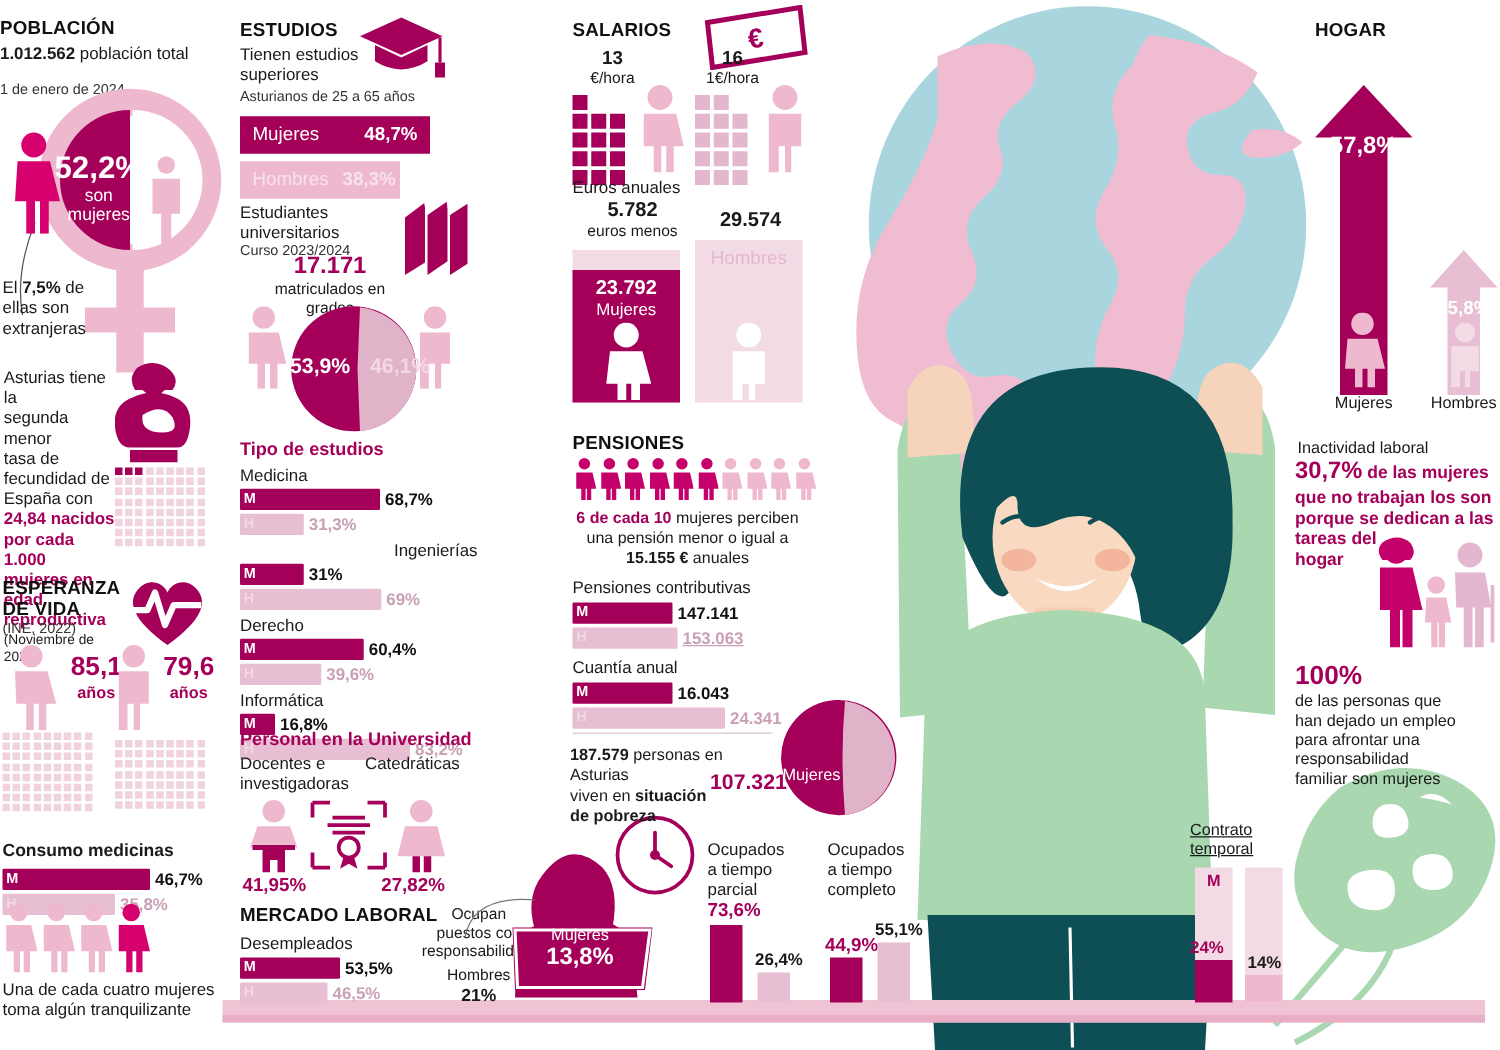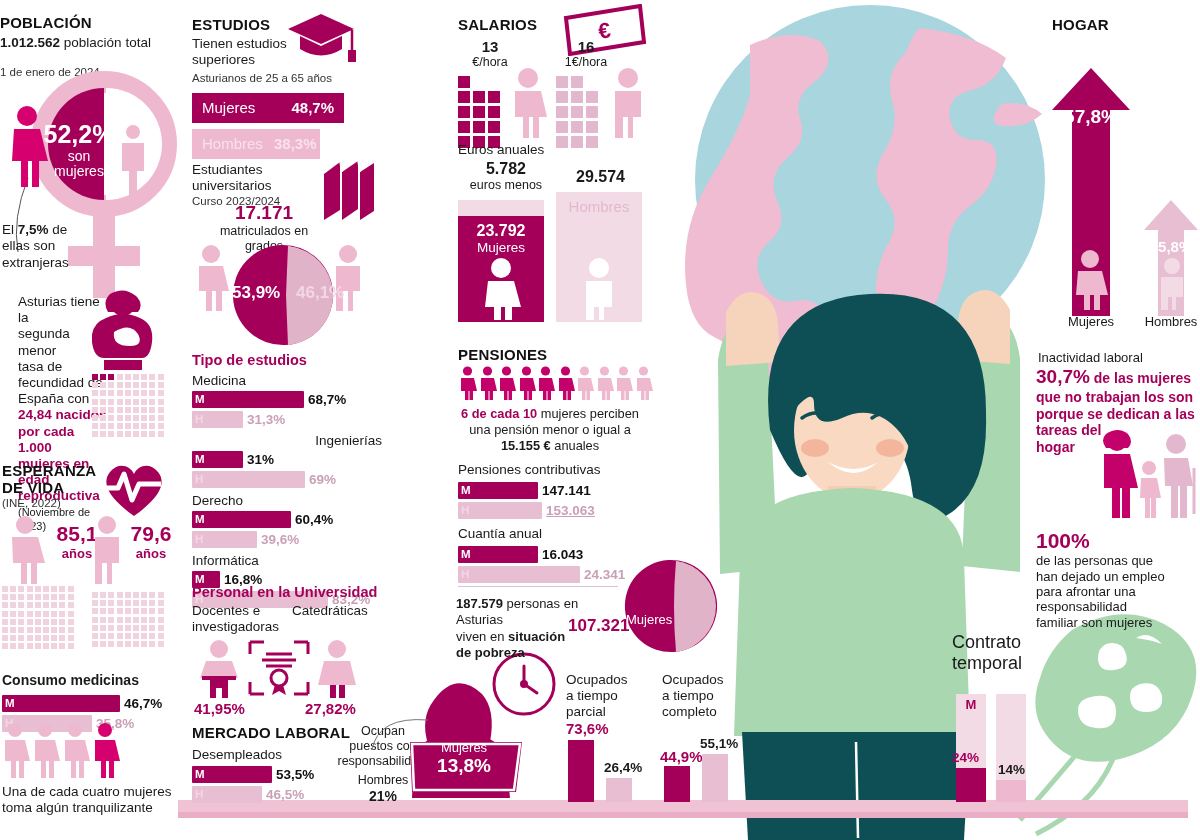--- a/index.html
+++ b/index.html
@@ -129,21 +129,21 @@
   <div style="font-size:14px; line-height:1.1;">son</div>
   <div style="font-size:14px; line-height:1.1;">mujeres</div>
 </div>
 
 <div class="abs sub" style="left:2px; top:222px; width:112px; line-height:1.22;">
   <span>El </span><span class="bold">7,5%</span><span> de</span><br>
   <span>ellas son</span><br>
   <span>extranjeras</span>
 </div>
 
-<div class="abs sub" style="left:18px; top:294px; width:92px; line-height:1.2;">
+<div class="abs sub" style="left:3px; top:294px; width:92px; line-height:1.2;">
   <div>Asturias tiene la</div>
   <div>segunda menor</div>
   <div>tasa de</div>
   <div>fecundidad de</div>
   <div>España con</div>
   <div class="magb">24,84 nacidos</div>
   <div class="magb">por cada 1.000</div>
   <div class="magb">mujeres en edad</div>
   <div class="magb">reproductiva</div>
   <div style="font-size:11px; margin-top:2px;">(Noviembre de 2023)</div>
@@ -879,21 +879,21 @@
 
 <div class="abs" style="left:1036px; top:528px; width:158px; line-height:1.2;">
   <div class="magb" style="font-size:21px;">100%</div>
   <div class="sub" style="font-size:13px;">de las personas que</div>
   <div class="sub" style="font-size:13px;">han dejado un empleo</div>
   <div class="sub" style="font-size:13px;">para afrontar una</div>
   <div class="sub" style="font-size:13px;">responsabilidad</div>
   <div class="sub" style="font-size:13px;">familiar son mujeres</div>
 </div>
 
-<div class="abs" style="left:952px; top:632px; width:80px; font-size:18px; line-height:1.18;">
+<div class="abs" style="left:952px; top:656px; width:80px; font-size:13px; line-height:1.18;text-decoration:underline;">
   <div>Contrato</div>
   <div>temporal</div>
 </div>
 <div class="abs" style="left:956px; top:694px; width:30px; height:108px; background:#f3dbe6;"></div>
 <div class="abs magb" style="left:956px; top:697px; width:30px; text-align:center; font-size:13px;">M</div>
 <div class="abs" style="left:956px; top:768px; width:30px; height:34px; background:#a4005a;"></div>
 <div class="abs magb" style="left:952px; top:750px; font-size:13.5px;">24%</div>
 
 <div class="abs" style="left:996px; top:694px; width:30px; height:108px; background:#f3dbe6;"></div>
 <div class="abs" style="left:996px; top:780px; width:30px; height:22px; background:#eeb9cf;"></div>

